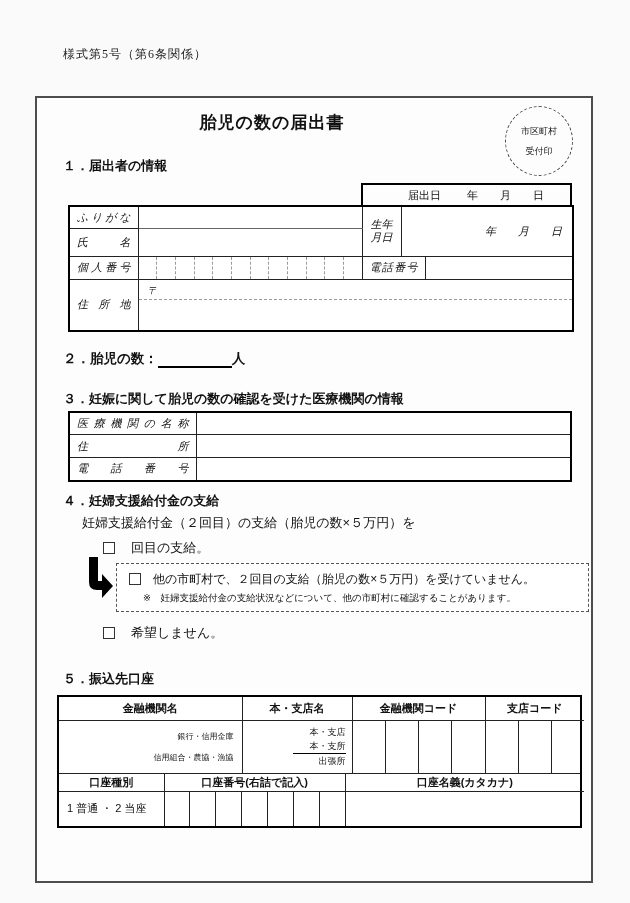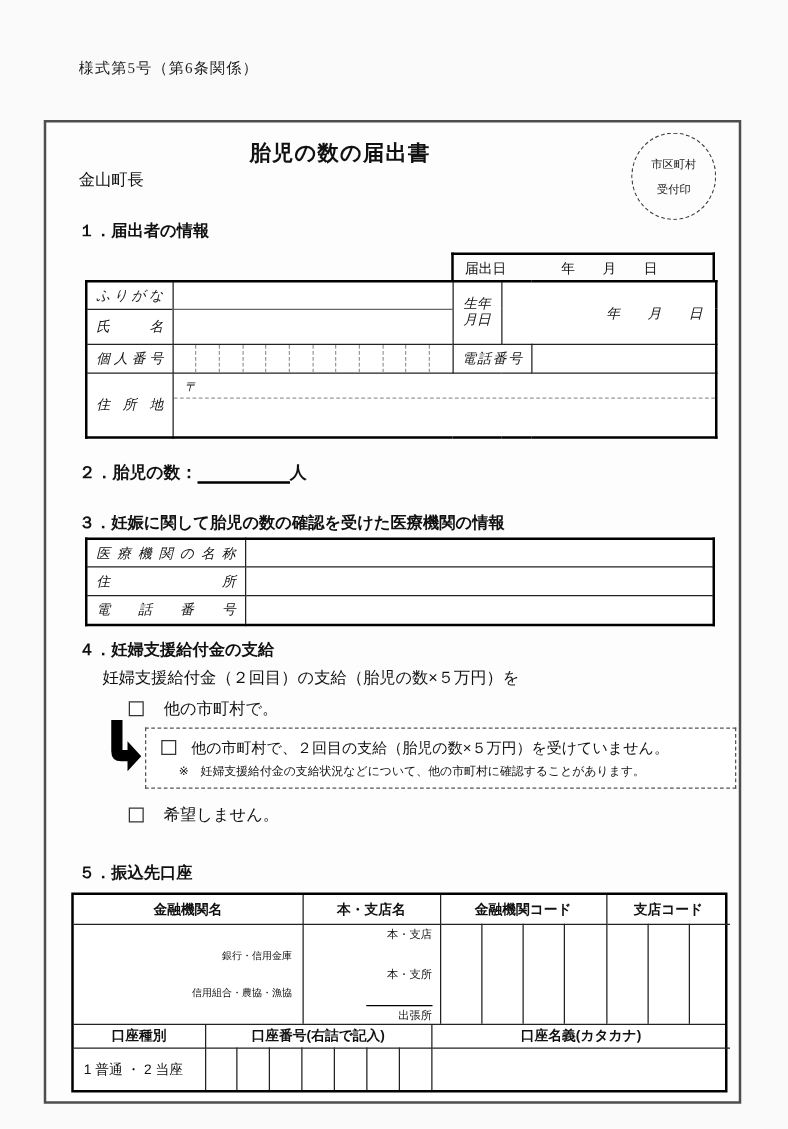--- a/index.html
+++ b/index.html
@@ -31,21 +31,21 @@
   }
   .addressee { margin:1px 0 0 26px; font-size:13px; }
   .sec-heading { margin-left:26px; font-size:13px; font-weight:bold; line-height:18px; }
   .h1 { margin-top:23px; }
   
   .datebox {
     margin:8px 0 0 324px; width:211px; height:22px;
     border:2px solid #000; border-bottom:none;
     display:flex; align-items:center; font-size:11px;
   }
-  .datebox .dlabel { padding-left:9px; }
+  .datebox .dlabel { padding-left:9px;margin-left:36px; }
   .datebox .dunits { flex:1; text-align:center; }
   
   table.t { border-collapse:collapse; table-layout:fixed; background:#fff;font-style:italic; }
   table.t td { border:1px solid #222; font-size:11px; vertical-align:middle; }
   .t1 { margin-left:31px; width:504px; border:2px solid #000; }
   .jlabel { text-align:justify; text-align-last:justify; padding:0 7px; }
   .furi { font-size:8px; color:#222; border-bottom:1px dashed #888 !important; }
   .furi-inp { border-bottom:1px solid #666 !important; }
   .r1 td { height:22px; }
   .r2 td { height:28px; }
@@ -88,40 +88,39 @@
   .confirm-note { font-size:9.5px; margin:4px 0 0 14px; color:#111; }
   
   .h5 { margin-top:28px; }
   .bank { margin:7px 0 0 20px; width:525px; border:2px solid #000; background:#fff; }
   .bank table { width:100%; border-collapse:collapse; table-layout:fixed; border-style:hidden; }
   .bank td { border:1px solid #222; font-size:11px; vertical-align:middle; }
   .bank .hd { text-align:center; font-weight:600; height:24px; }
   .bank .hd2 { text-align:center; font-weight:600; height:18px; }
   .bank-kind { height:52px; }
   .bank-kind .stack { display:flex; flex-direction:column; align-items:flex-end; justify-content:space-evenly; height:100%; padding-right:8px; font-size:8px; }
-  .branch-kind .stack2 { display:flex; flex-direction:column; align-items:flex-end; height:100%; justify-content:center; padding-right:6px; font-size:9px; line-height:14px;gap:18px; }
+  .branch-kind .stack2 { display:flex; flex-direction:column; align-items:flex-end; height:100%; justify-content:center; padding-right:6px; font-size:9px; line-height:14px; }
   .branch-kind .underlined { border-top:1px solid #000; padding-left:26px; }
   .bank-sep { border-top:1px solid #222; }
   .acct-type-cell { font-size:10px; padding-left:8px; height:34px; }
 </style>
 </head>
 <body>
 
 <div class="form-code">様式第5号（第6条関係）</div>
 
 <div class="frame">
 
   <div class="title-wrap">
     <span class="title">胎児の数の届出書</span>
   </div>
   <div class="stamp">
     <span>市区町村</span>
     <span>受付印</span>
   </div>
-  <div class="addressee">金山町長</div>
 
   <div class="sec-heading h1">１．届出者の情報</div>
 
   <div class="datebox">
     <span class="dlabel">届出日</span>
     <span class="dunits">年　　月　　日</span>
   </div>
 
   <table class="t t1">
     <colgroup>
@@ -197,21 +196,21 @@
       <td></td>
     </tr>
   </tbody>
     </table>
 
   <div class="sec-heading h4">４．妊婦支援給付金の支給</div>
   <div class="lead">妊婦支援給付金（２回目）の支給（胎児の数×５万円）を</div>
 
   <div class="opt-line opt-yes">
     <span class="cb"></span>
-    <span>他の市町村で。</span>
+    <span>回目の支給。</span>
   </div>
 
   <div class="arrow-row">
     <svg class="arrow-svg" width="26" height="44" viewBox="0 0 26 44">
       <path d="M1,0 H10 V24 H14 V17 L25,29 L14,41 V33 H9 Q1,33 1,25 Z" fill="#000"></path>
     </svg>
     <div class="confirm-box">
       <div class="confirm-main">
         <span class="cb"></span>
         <span>他の市町村で、２回目の支給（胎児の数×５万円）を受けていません。</span>

